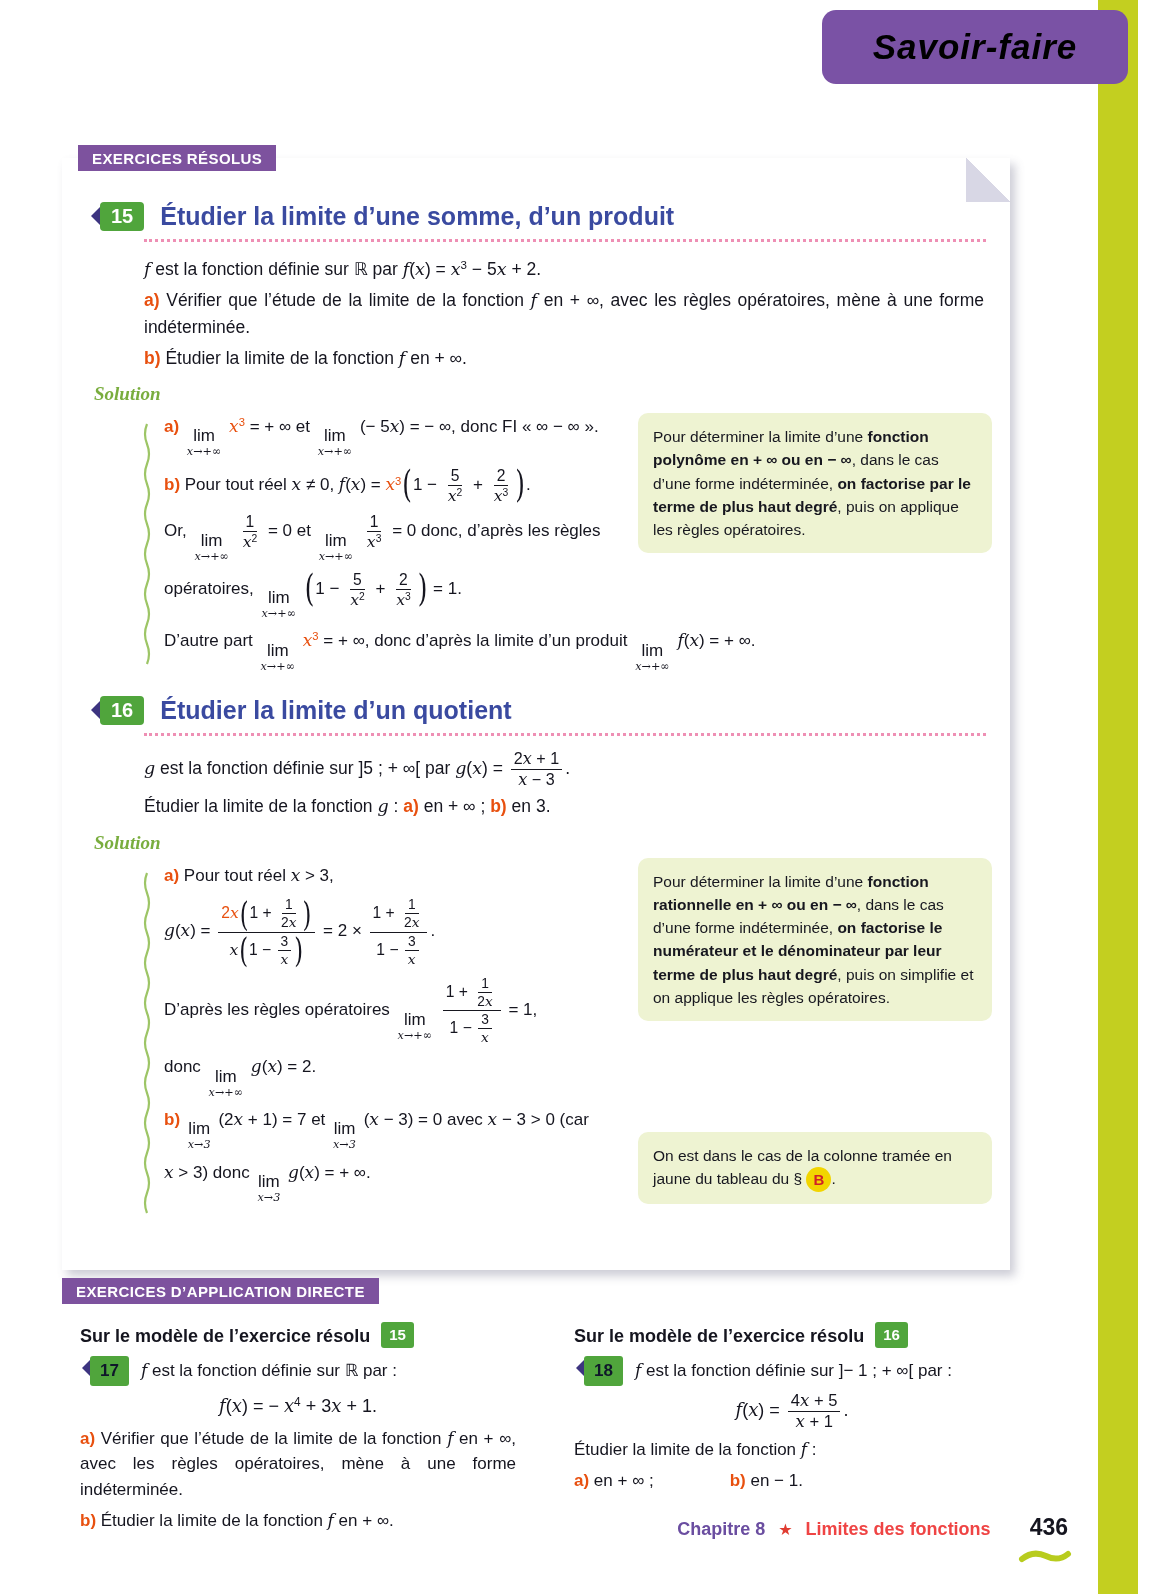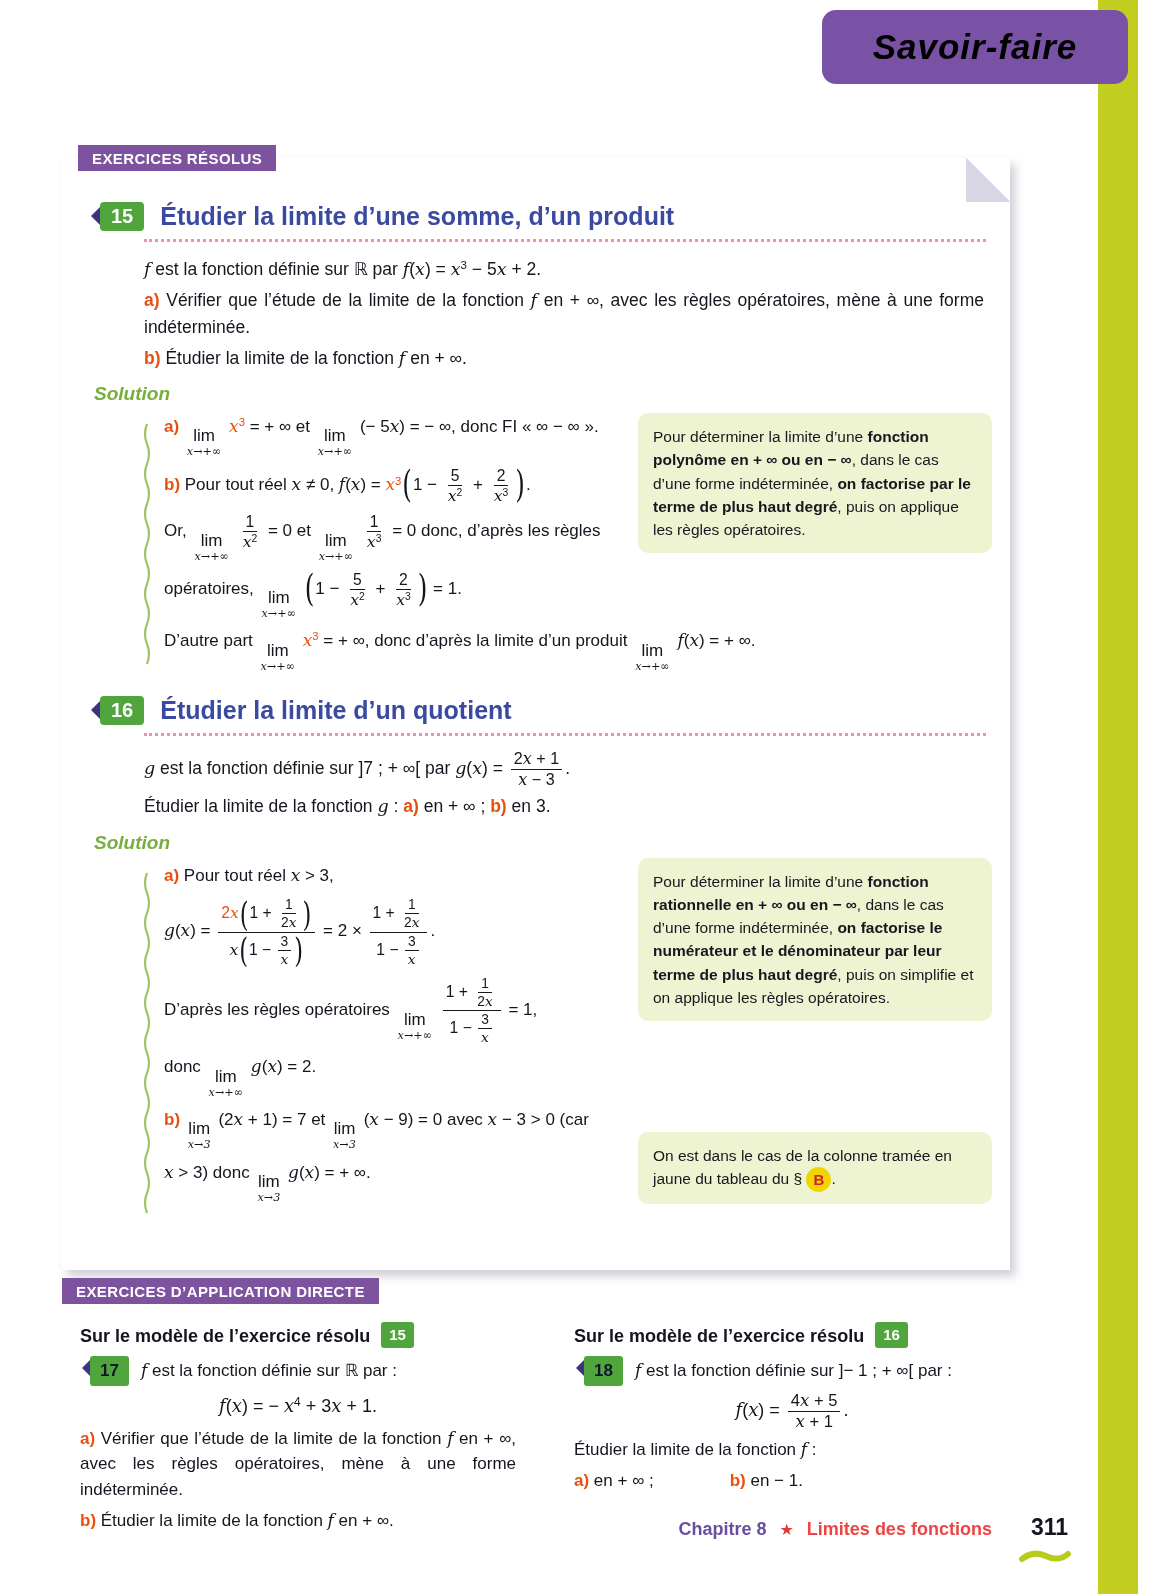--- a/index.html
+++ b/index.html
@@ -30,21 +30,21 @@
     padding:3px 11px; border-radius:4px; }
   .exnum::before { content:""; position:absolute; left:-9px; top:5px;
     border-top:9px solid transparent; border-bottom:9px solid transparent; border-right:9px solid #3d3480; }
   .extitle { color:#3a4aa0; font-size:25px; font-weight:bold; }
   .dotline { border-bottom:3px dotted #ee8fb4; margin:8px 8px 14px 66px; }
 
   .exbody { margin-left:66px; margin-right:10px; font-size:17.5px; line-height:1.5; text-align:justify; }
   .exbody p { margin:5px 0; }
 
   .solution { position:relative; margin-top:12px; }
-  .sollabel { margin-left:16px; color:#79ad3e; font-family:Liberation Sans, sans-serif;
+  .sollabel { margin-left:16px; color:#79ad3e; font-family:Liberation Serif, serif;
     font-style:italic; font-weight:bold; font-size:19px; }
   .solmain { position:relative; margin-left:62px; padding-left:24px; }
   .sol15 .solmain { width:750px; }
   .sol16 .solmain { width:545px; }
   .wave { position:absolute; left:2px; top:8px; }
   .solmain .mline { margin:9px 0; font-size:17px; line-height:1.45; }
   .disp { margin-left:30px; }
 
   .note { position:absolute; right:2px; width:324px; background:#eef3d2; border-radius:10px;
     padding:12px 15px; font-size:15.5px; line-height:1.5; color:#17171f; text-align:left; z-index:2; }
@@ -175,21 +175,21 @@
       </div>
       <div class="note note15"><span>Pour déterminer la limite d’une </span><span class="b">fonction polynôme en + ∞ ou en − ∞</span><span>, dans le cas d’une forme indéterminée, </span><span class="b">on factorise par le terme de plus haut degré</span><span>, puis on applique les règles opératoires.</span></div>
     </div>
 
     <div class="exhead" style="margin-top:24px;">
       <span class="exnum">16</span>
       <span class="extitle">Étudier la limite d’un quotient</span>
     </div>
     <div class="dotline"></div>
     <div class="exbody">
-      <p class="mline"><span class="i">g</span><span> est la fonction définie sur ]7 ; + ∞[ par  </span><span class="i">g</span><span>(</span><span class="i">x</span><span>) = </span><span class="frac">
+      <p class="mline"><span class="i">g</span><span> est la fonction définie sur ]5 ; + ∞[ par  </span><span class="i">g</span><span>(</span><span class="i">x</span><span>) = </span><span class="frac">
             <span class="num"><span>2</span><span class="i">x</span><span> + 1</span></span>
             <span class="den"><span class="i">x</span><span> − 3</span></span>
           </span><span>.</span></p>
       <p class="mline"><span>Étudier la limite de la fonction </span><span class="i">g</span><span> :    </span><span class="ab">a)</span><span> en + ∞ ;    </span><span class="ab">b)</span><span> en 3.</span></p>
     </div>
 
     <div class="solution sol16">
       <div class="sollabel">Solution</div>
       <div class="solmain">
         <svg class="wave" width="10" height="362" viewBox="0 0 10 362">
@@ -231,21 +231,21 @@
         <div class="mline"><span>donc  </span><span class="lim">
               <span class="limw">lim</span>
               <span class="limu">x→+∞</span>
             </span><span>  </span><span class="i">g</span><span>(</span><span class="i">x</span><span>) = 2.</span></div>
         <div class="mline"><span class="ab">b) </span><span class="lim">
               <span class="limw">lim</span>
               <span class="limu">x→3</span>
             </span><span> (2</span><span class="i">x</span><span> + 1) = 7  et  </span><span class="lim">
               <span class="limw">lim</span>
               <span class="limu">x→3</span>
-            </span><span> (</span><span class="i">x</span><span> − 9) = 0  avec </span><span class="i">x</span><span> − 3 &gt; 0 (car</span></div>
+            </span><span> (</span><span class="i">x</span><span> − 3) = 0  avec </span><span class="i">x</span><span> − 3 &gt; 0 (car</span></div>
         <div class="mline"><span class="i">x</span><span> &gt; 3) donc  </span><span class="lim">
               <span class="limw">lim</span>
               <span class="limu">x→3</span>
             </span><span> </span><span class="i">g</span><span>(</span><span class="i">x</span><span>) = + ∞.</span></div>
       </div>
       <div class="note note16a"><span>Pour déterminer la limite d’une </span><span class="b">fonction rationnelle en + ∞ ou en − ∞</span><span>, dans le cas d’une forme indéterminée, </span><span class="b">on factorise le numérateur et le dénominateur par leur terme de plus haut degré</span><span>, puis on simplifie et on applique les règles opératoires.</span></div>
       <div class="note note16b"><span>On est dans le cas de la colonne tramée en jaune du tableau du § </span><span class="circB">B</span><span>.</span></div>
     </div>
 
   </div>
@@ -280,17 +280,17 @@
         <span><span class="ab">b)</span><span> en − 1.</span></span>
       </p>
     </div>
   </div>
 </div>
 
 <div class="footer">
   <span class="chap">Chapitre 8</span>
   <span class="star">★</span>
   <span class="ftitle">Limites des fonctions</span>
-  <span class="pnum">311</span>
+  <span class="pnum">436</span>
 </div>
 <svg class="pagemark" width="54" height="16" viewBox="0 0 54 16">
   <path d="M4 11 q11 -9 24 -3 q12 6 22 -2" fill="none" stroke="#b8cc1e" stroke-width="6" stroke-linecap="round"></path>
 </svg>
 
 </body></html>

